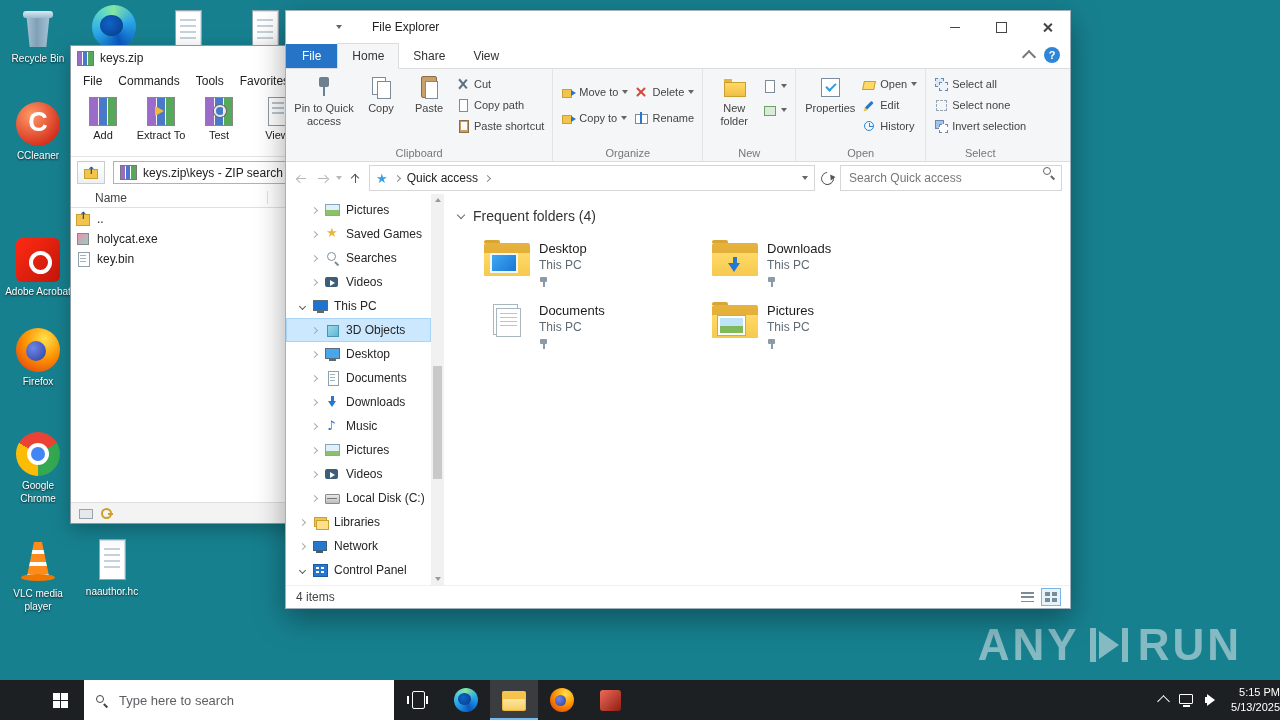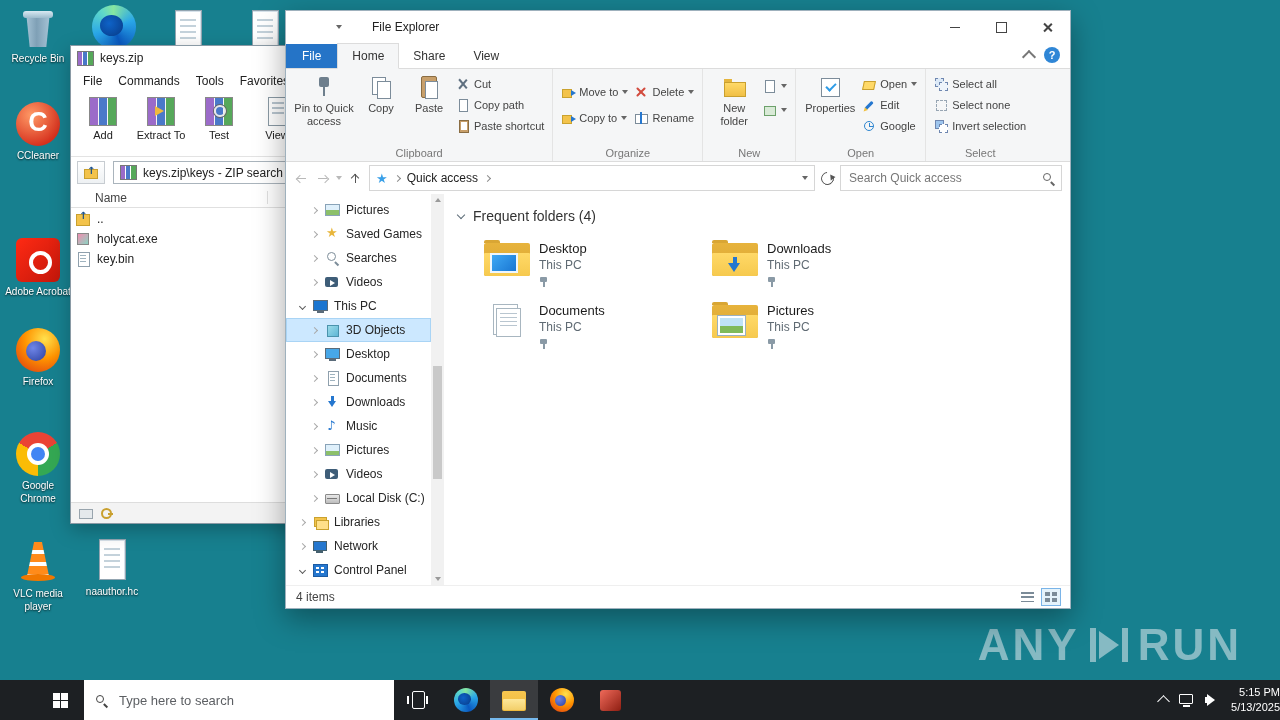--- a/index.html
+++ b/index.html
@@ -174,21 +174,21 @@
 .ar-up{color:#555;}
 .ar-up::before{left:6.5px;top:3px;width:1.5px;height:9px;}
 .ar-up::after{left:4px;top:3.5px;transform:rotate(135deg);}
 .addr-box{flex:1;max-width:432px;height:24px;border:1px solid #d6d6d6;display:flex;align-items:center;gap:6px;padding:0 6px;font-size:12px;color:#222;}
 .qa-star{color:#3aa0e8;font-size:13px;font-family:"DejaVu Sans",sans-serif;line-height:1;}
 .bc-sep{width:7px;height:7px;position:relative;display:inline-block;}
 .bc-sep::before{content:"";position:absolute;left:1px;top:1px;width:4px;height:4px;border-right:1.2px solid #8a8a8a;border-top:1.2px solid #8a8a8a;transform:rotate(45deg);}
 .addr-right{margin-left:auto;display:flex;align-items:center;gap:8px;}
 .refresh-icon{width:11px;height:11px;border:1.5px solid #555;border-radius:50%;border-top-color:transparent;position:relative;transform:rotate(40deg);display:block;}
 .refresh-icon::after{content:"";position:absolute;top:-4px;right:-2px;border:3px solid transparent;border-bottom:5px solid #555;transform:rotate(45deg);}
-.search-box{width:208px;height:24px;border:1px solid #d6d6d6;display:flex;align-items:center;padding:0 6px;gap:4px;}
+.search-box{width:208px;height:24px;border:1px solid #d6d6d6;display:flex;padding:0 6px;gap:4px;}
 .search-box input{flex:1;border:none;outline:none;background:transparent;font-size:12px;color:#444;font-family:inherit;min-width:0;}
 .search-box input::placeholder{color:#777;}
 .mag-icon{width:13px;height:13px;position:relative;flex:none;}
 .mag-icon::before{left:1px;top:1px;width:6px;height:6px;border:1.5px solid #666;border-radius:50%;}
 .mag-icon::after{left:9px;top:9px;width:5px;height:1.5px;background:#666;transform:rotate(45deg);transform-origin:left center;}
 
 
 .e-main{flex:1;display:flex;min-height:0;}
 .e-nav{width:158px;position:relative;flex:none;}
 .n-list{position:absolute;left:0;right:13px;top:4px;bottom:0;overflow:hidden;}
@@ -577,21 +577,21 @@
                 <span class="ri sm ic-open ps"></span>
                 <span>Open</span>
                 <span class="caret-down"></span>
               </div>
             <div class="sb">
                 <span class="ri sm ic-edit ps"></span>
                 <span>Edit</span>
               </div>
             <div class="sb">
                 <span class="ri sm ic-history ps"></span>
-                <span>Google</span>
+                <span>History</span>
               </div>
           </div>
         </div>
         <div class="rg-label">Open</div>
       </div>
 
       <div class="rg" style="border-right:none;">
         <div class="rg-body">
           <div class="sc">
             <div class="sb">

